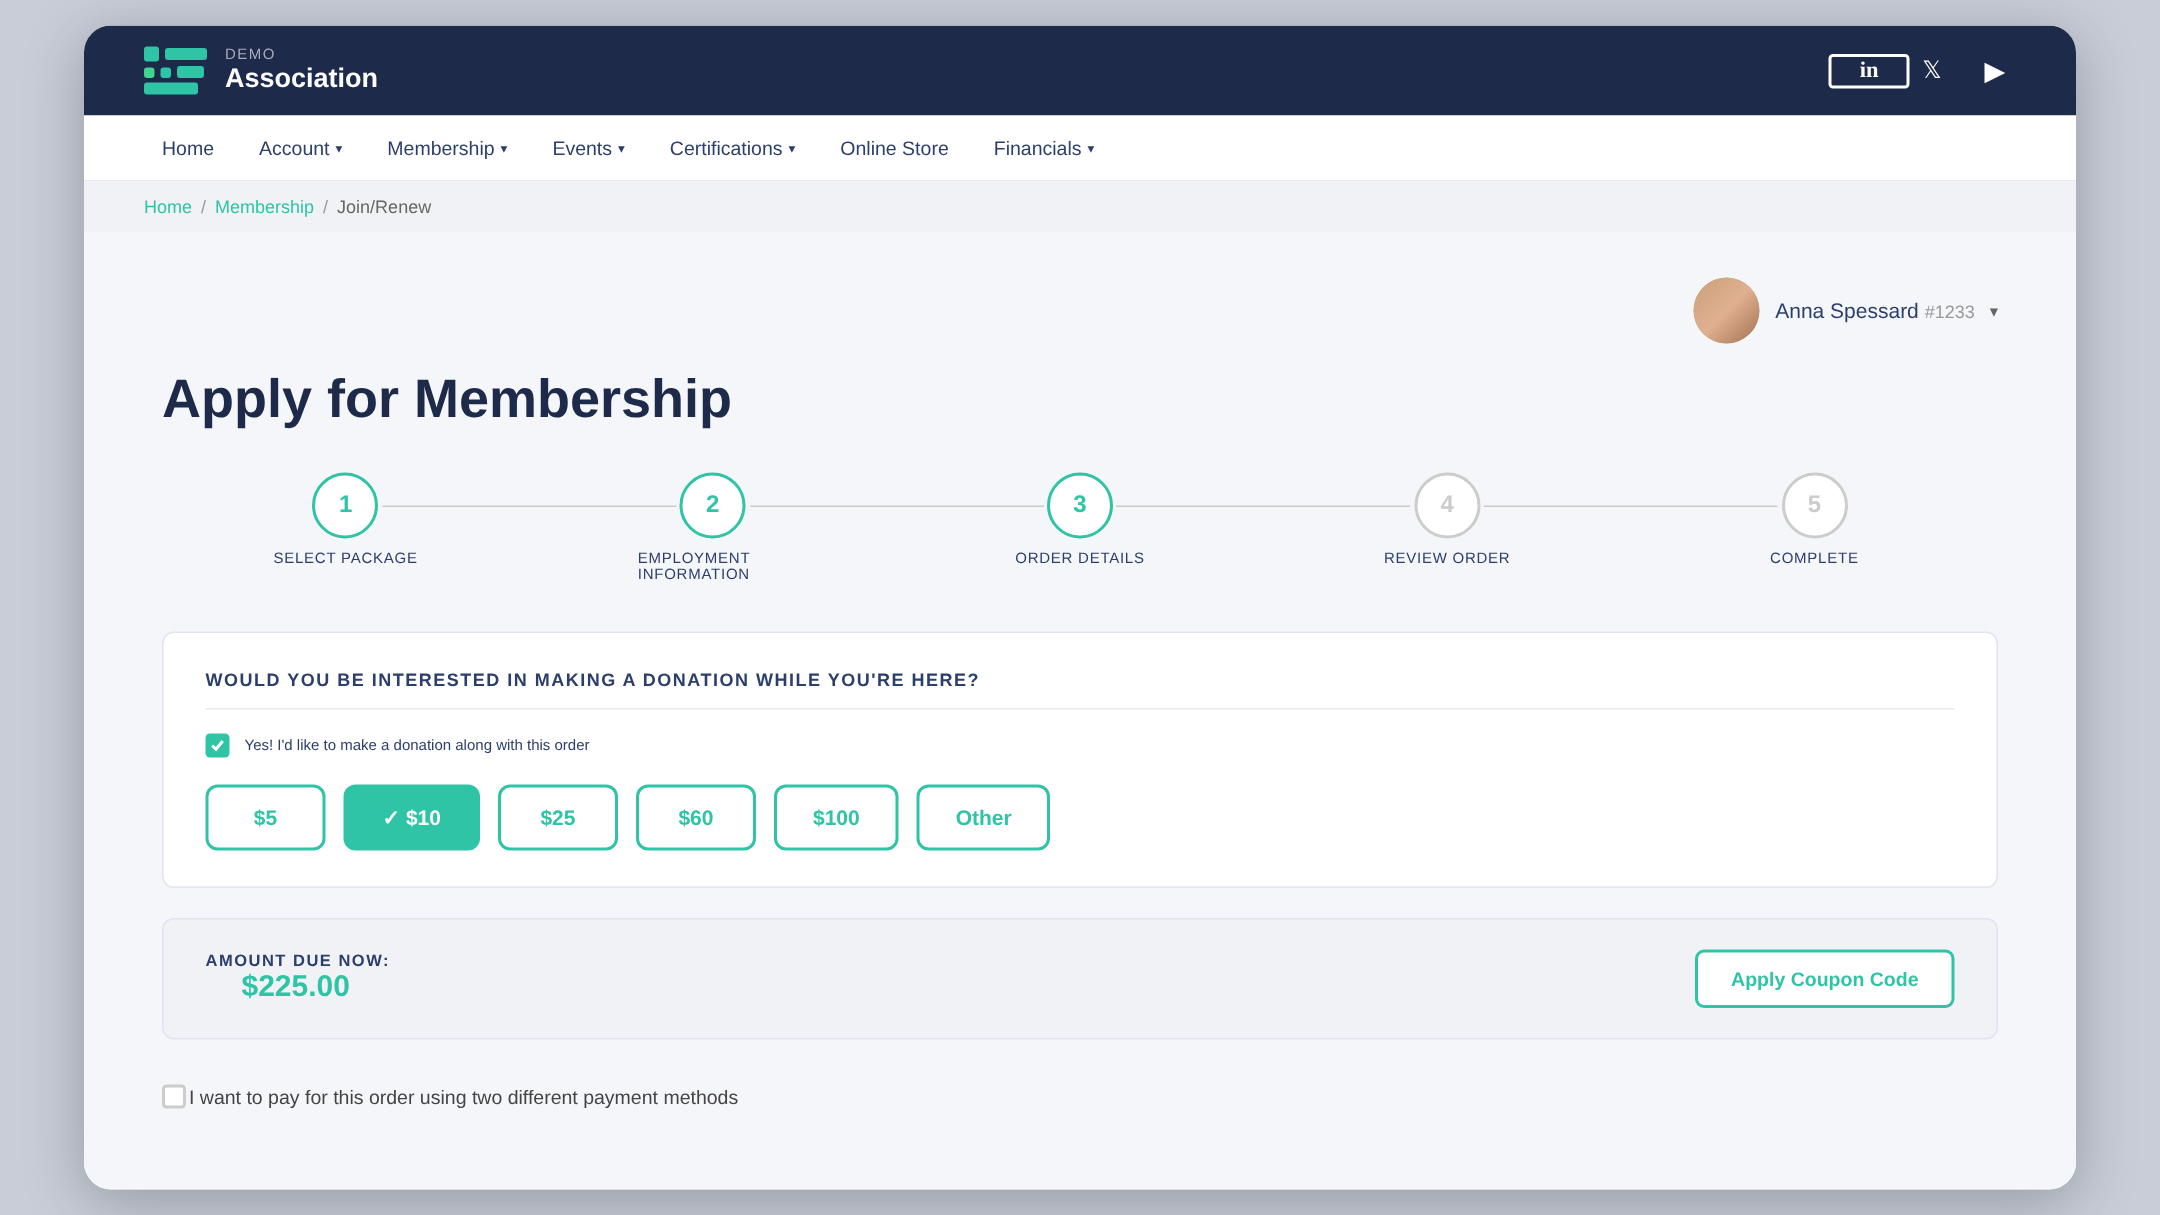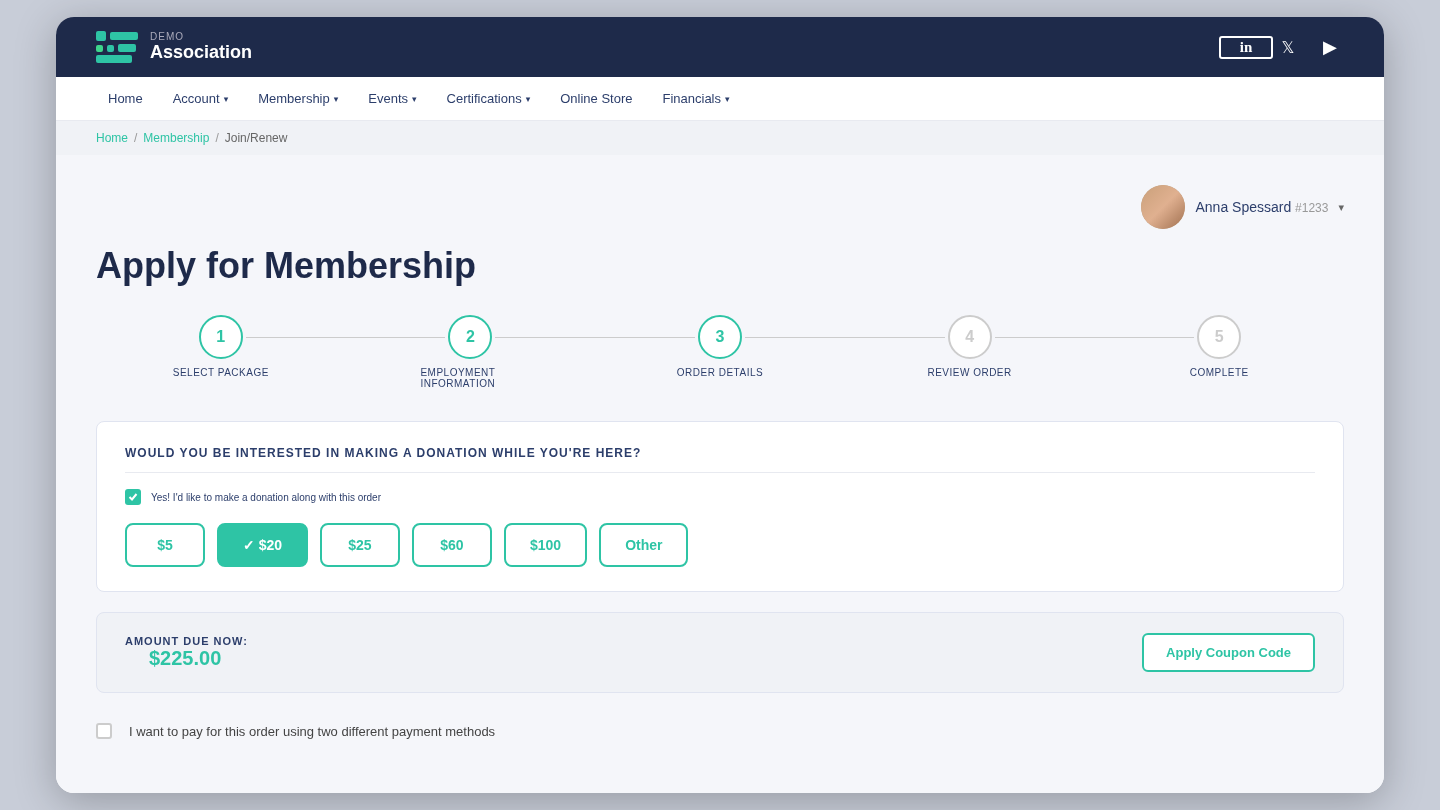--- a/index.html
+++ b/index.html
@@ -96,21 +96,21 @@
       color: #666;
       display: flex;
       gap: 6px;
       align-items: center;
     }
     .breadcrumb a { color: #2ec4a5; text-decoration: none; }
     .breadcrumb .sep { color: #999; }
     
     .main-content {
       background: #f5f6fa;
-      padding: 30px 40px 40px;
+      padding: 30px 52px 40px;
       min-height: 550px;
     }
     
     .user-bar {
       display: flex;
       justify-content: flex-end;
       align-items: center;
       margin-bottom: 16px;
       gap: 10px;
     }
@@ -281,21 +281,21 @@
       color: #2ec4a5;
       border-radius: 6px;
       font-size: 13px;
       font-weight: 600;
       cursor: pointer;
     }
     
     .payment-row {
       display: flex;
       align-items: center;
-      gap: 17px;
+      gap: 2px;
       padding: 14px 0;
     }
     .checkbox-empty {
       width: 16px; height: 16px;
       border: 2px solid #ccc;
       border-radius: 3px;
       background: #fff;
       flex-shrink: 0;
     }
     .payment-label {
@@ -405,21 +405,21 @@
       <div class="checkbox-row">
         <div class="checkbox-custom">
           <svg viewBox="0 0 10 10">
             <polyline points="1.5,5 4,7.5 8.5,2" stroke="white" stroke-width="2" fill="none"></polyline>
           </svg>
         </div>
         <span class="checkbox-label">Yes! I'd like to make a donation along with this order</span>
       </div>
       <div class="donation-buttons">
         <button class="donation-btn">$5</button>
-        <button class="donation-btn selected">$20</button>
+        <button class="donation-btn selected">$10</button>
         <button class="donation-btn">$25</button>
         <button class="donation-btn">$60</button>
         <button class="donation-btn">$100</button>
         <button class="donation-btn">Other</button>
       </div>
     </div>
 
     <div class="amount-card">
       <div>
         <div class="amount-label">AMOUNT DUE NOW:</div>

